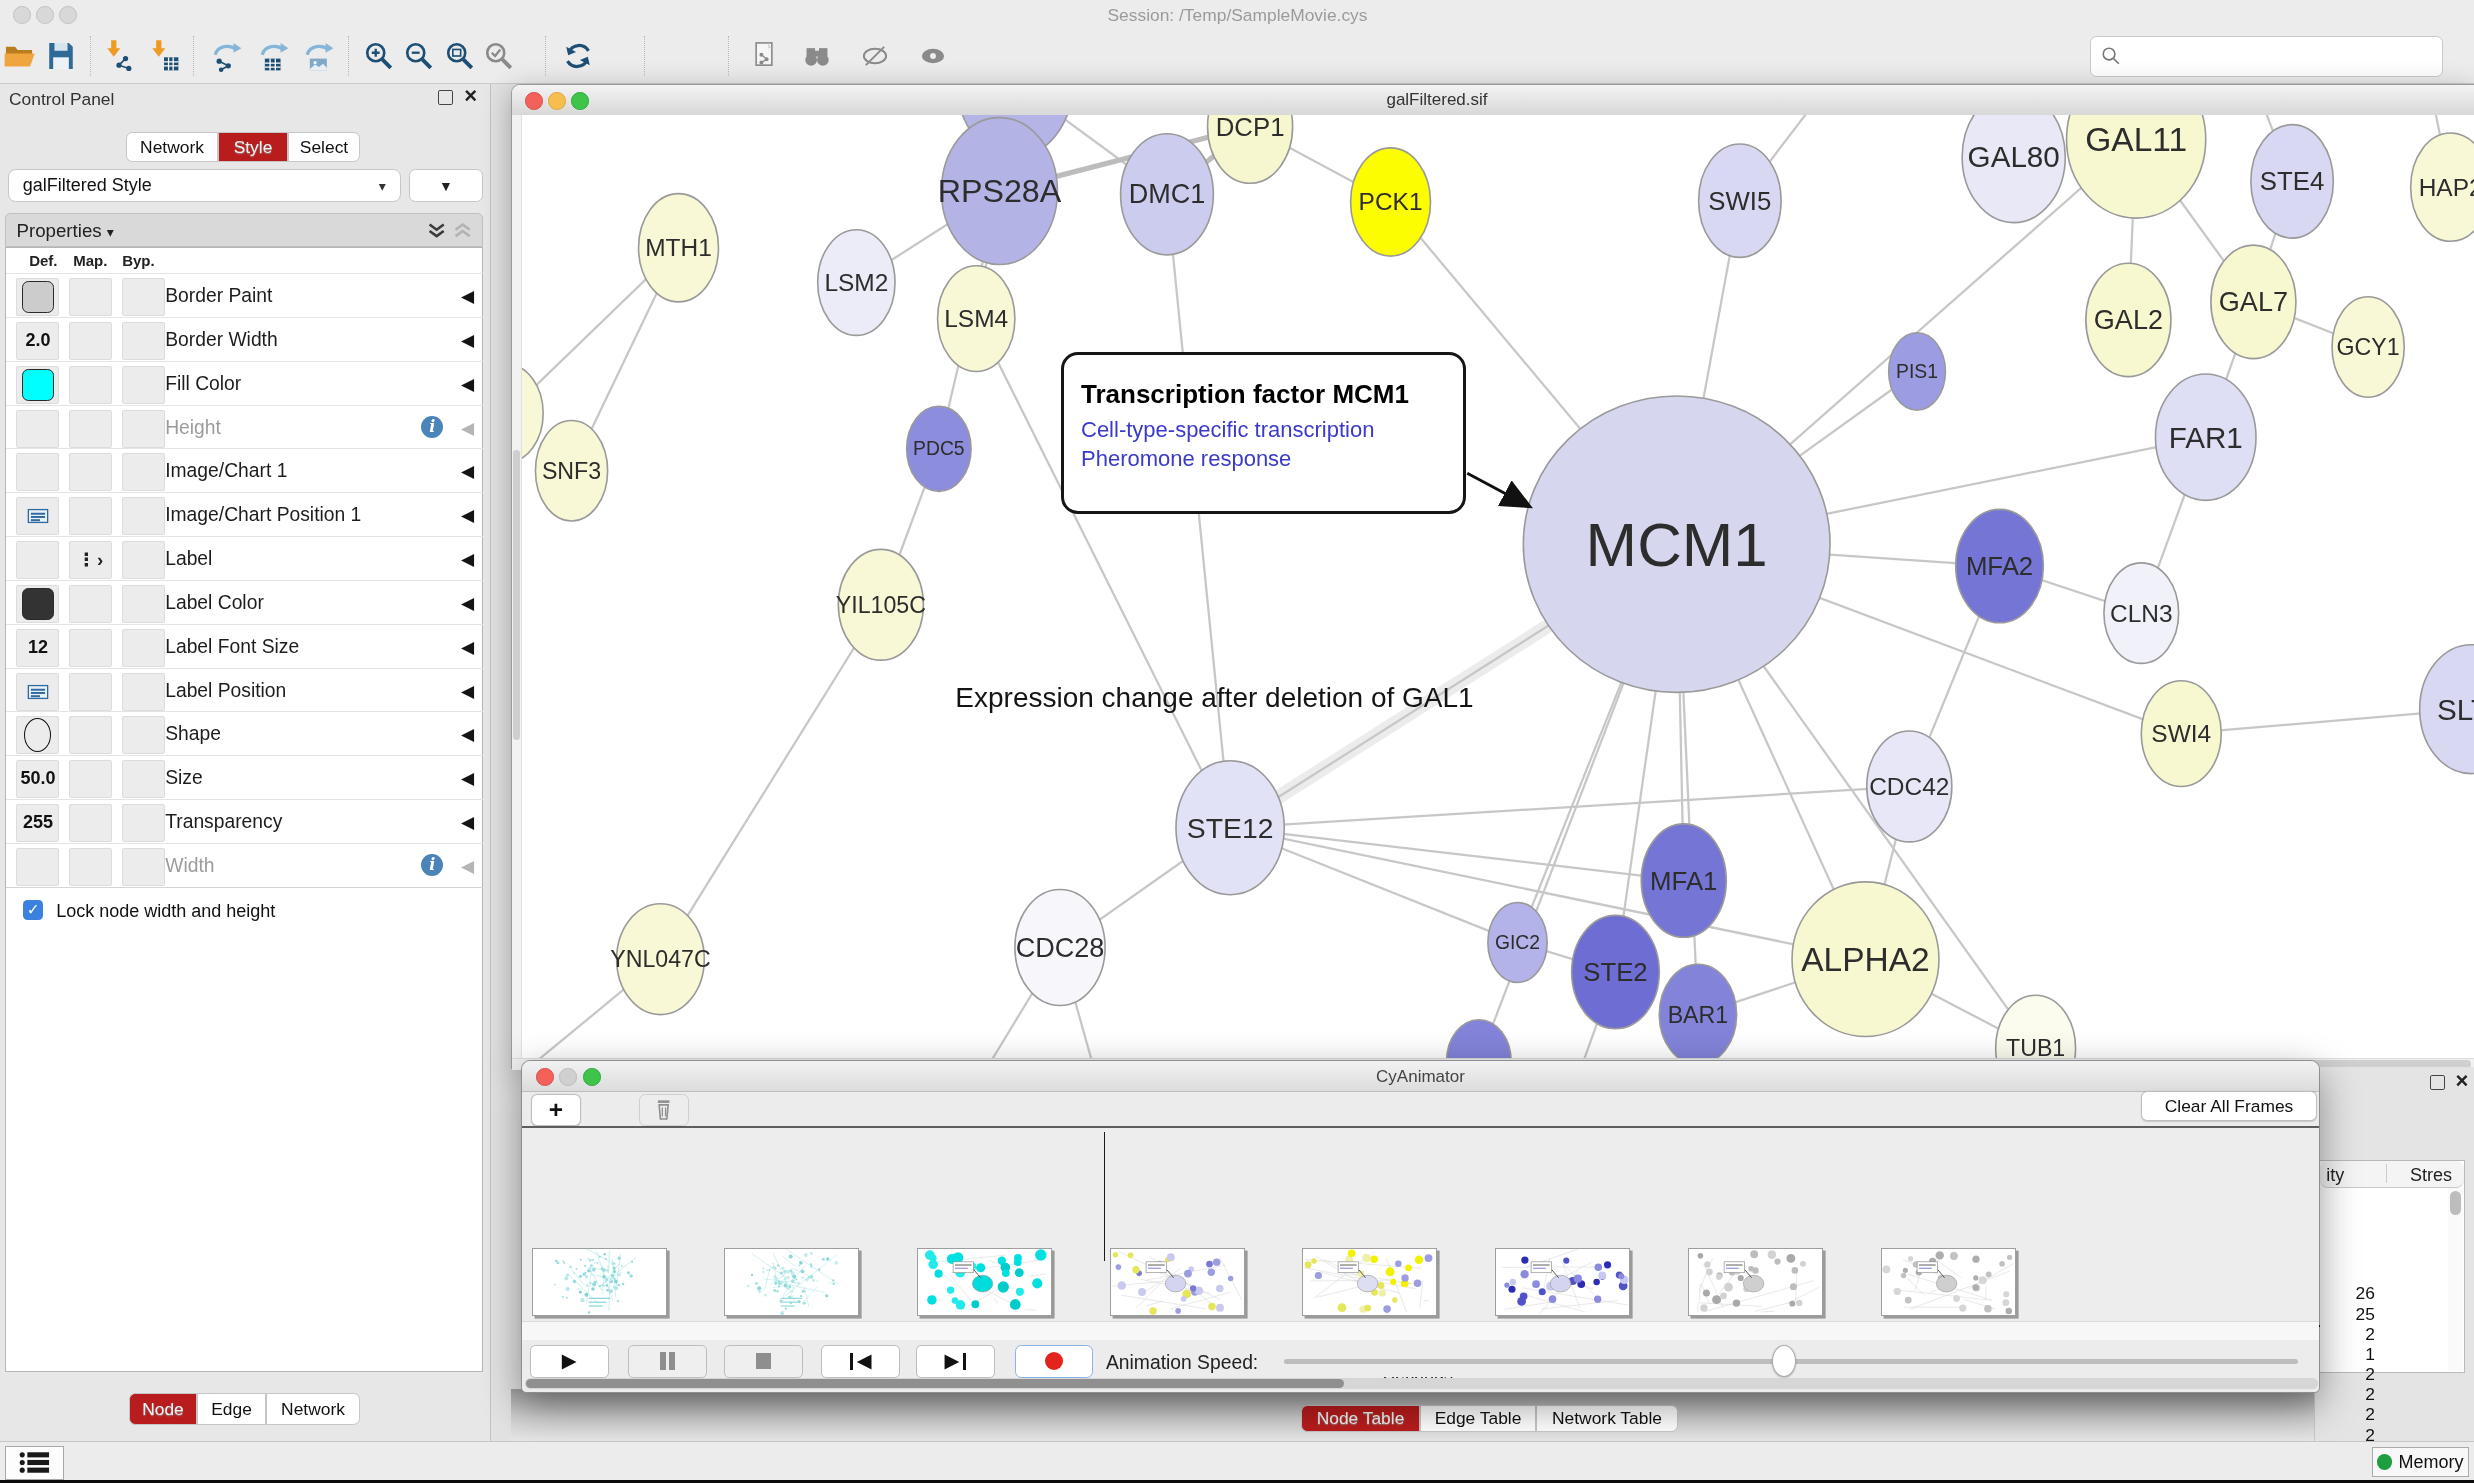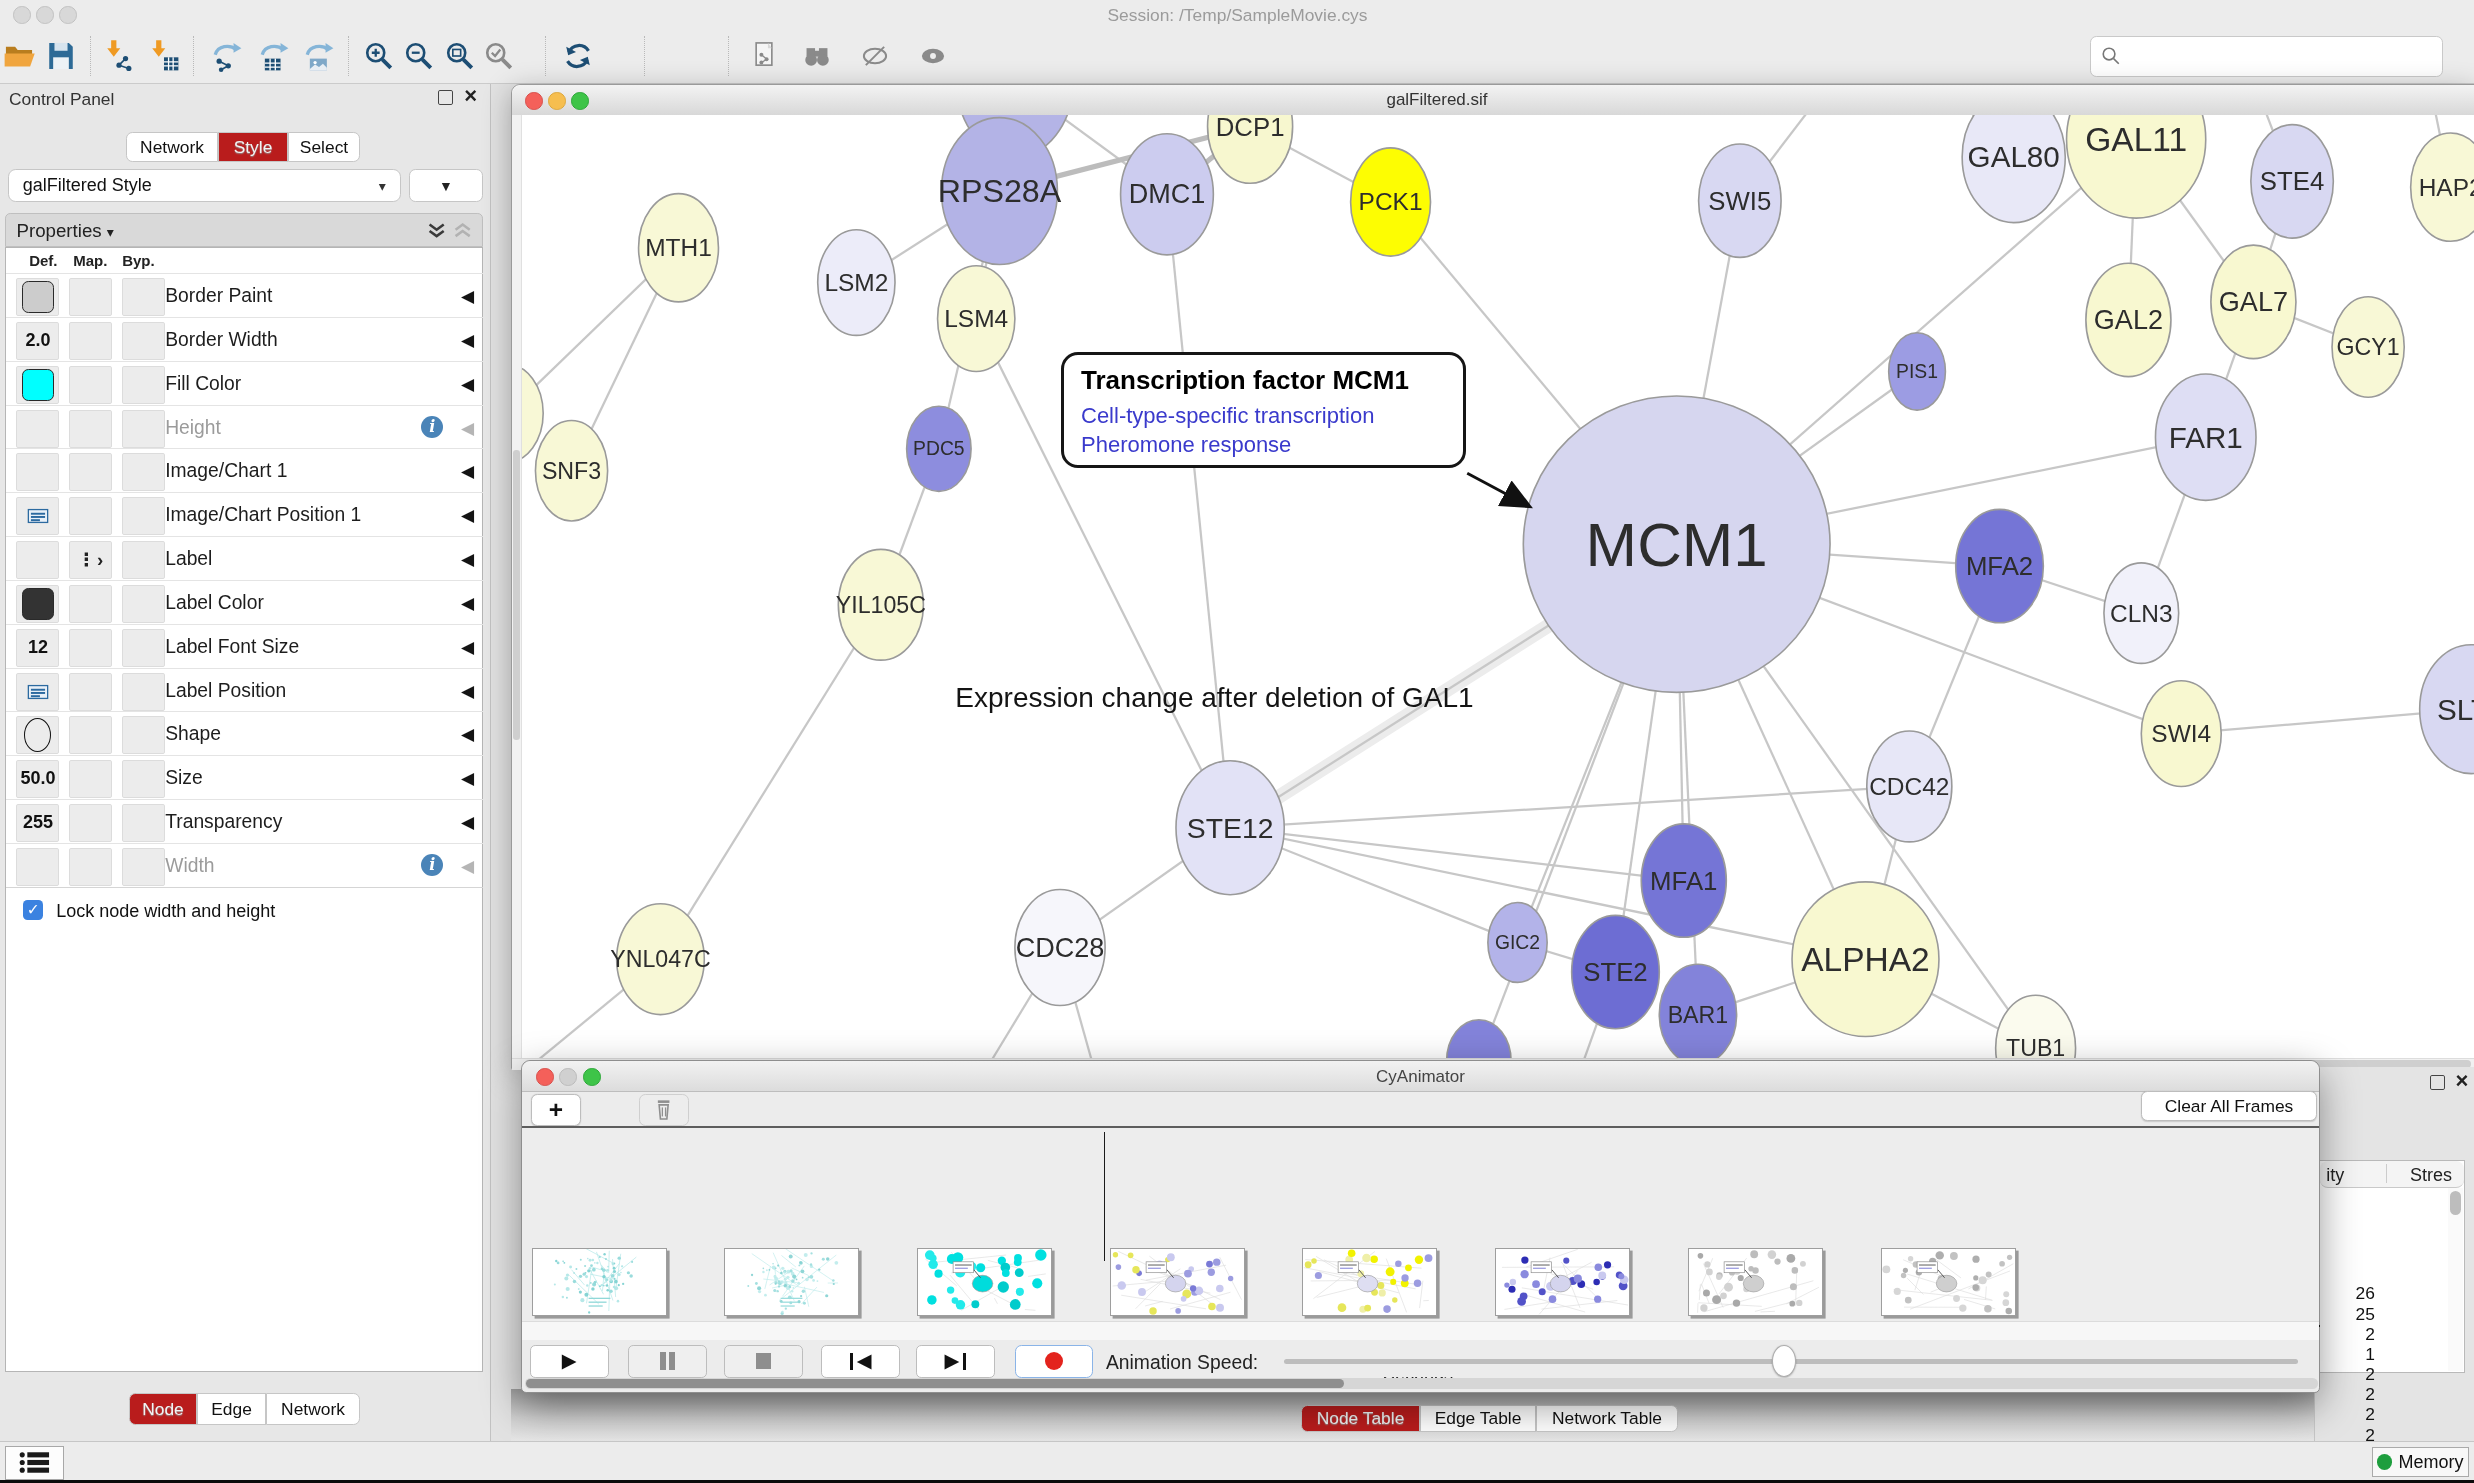--- a/index.html
+++ b/index.html
@@ -54,22 +54,22 @@
   #net-titlebar{position:absolute;left:0;top:0;width:100%;height:30px;background:linear-gradient(#f3f3f3,#d8d8d8);
                 border-bottom:0.6px solid #b8b8b8;border-radius:9px 0 0 0;}
   .tl.red{background:#f4605a;border:0.6px solid #d8504c;}
   .tl.yel{background:#f6be4f;border:0.6px solid #dda83e;}
   .tl.grn{background:#3ec448;border:0.6px solid #2ea83a;}
   .tl.dim{background:#d0d0d0;border:0.6px solid #bcbcbc;}
   #net-title{position:absolute;left:0;top:5.2px;width:1850px;text-align:center;font-size:17px;color:#333;}
   #net-canvas{position:absolute;left:0;top:30px;width:1964px;height:955px;background:#fff;overflow:hidden;}
   #net-svg{position:absolute;left:0;top:0;}
   #net-svg text{fill:#2d2d2d;font-family:"Liberation Sans","DejaVu Sans",sans-serif;}
-  #annotation{position:absolute;left:549px;top:237px;width:405px;height:116px;background:#fff;border:3.9px solid #151515;
-              border-radius:17px;box-sizing:border-box;padding:10px 17px;}
+  #annotation{position:absolute;left:549px;top:237px;width:405px;height:162px;background:#fff;border:3.9px solid #151515;
+              border-radius:17px;box-sizing:border-box;padding:24px 17px;}
   #annotation .ttl{font-size:26px;font-weight:bold;color:#000;margin-bottom:5.2px;}
   #annotation .lnk{font-size:22px;color:#3a3acc;line-height:1.32;}
   #net-caption{position:absolute;left:361px;top:567px;width:683px;text-align:center;font-size:28px;color:#141414;}
   .vscroll{position:absolute;left:0;top:0;width:9px;height:955px;background:#f2f2f2;border-right:0.6px solid #e0e0e0;}
   .vscroll .th{position:absolute;left:1.3px;top:335px;width:6.4px;height:290px;background:#cfcfcf;border-radius:3.2px;}
   .hscroll{position:absolute;left:0;bottom:0;width:1964px;height:11px;background:#f1f1f1;border-top:0.6px solid #ddd;}
   .hscroll .th{position:absolute;top:1.3px;left:1160px;width:799px;height:7.7px;background:#cfcfcf;border-radius:3.9px;}
   
   #table-strip{left:511px;top:1389px;width:1964px;height:52px;background:linear-gradient(180deg,#9f9f9f,#cfcfcf 55%,#e6e6e6);}
   

